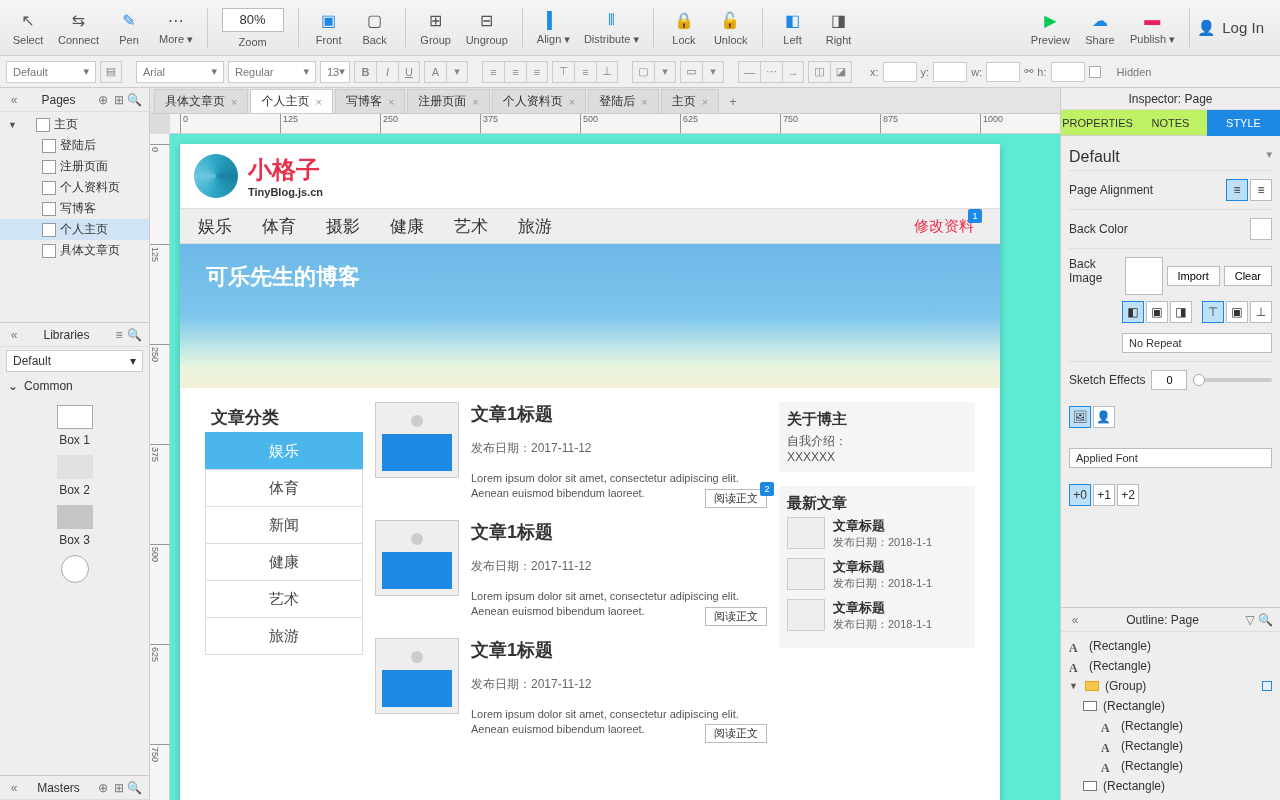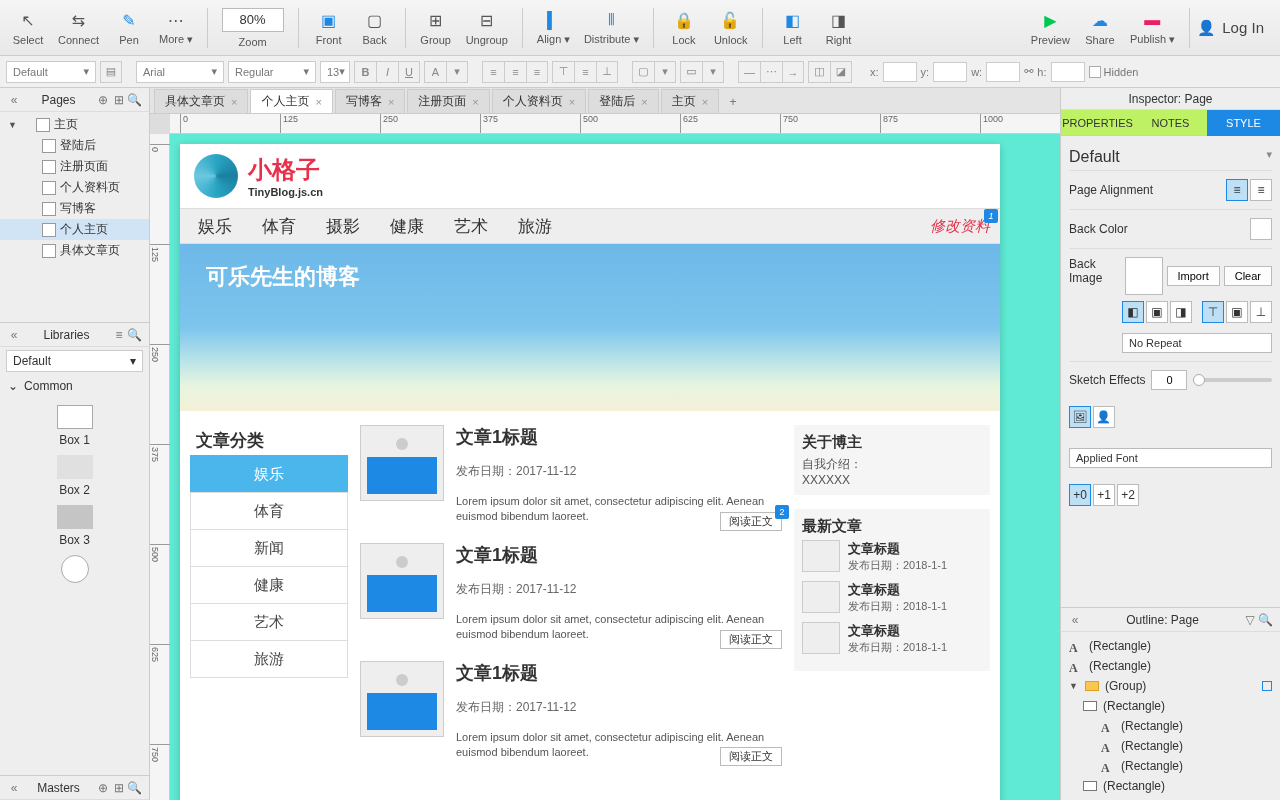--- a/index.html
+++ b/index.html
@@ -18,21 +18,21 @@
 .formatbar { height: 32px; background: #f0f0f0; border-bottom: 1px solid #ccc; display: flex; align-items: center; padding: 0 6px; gap: 4px; font-size: 11px; color: #777; }
 .fb-select { border: 1px solid #ccc; background: #fff; height: 22px; display: flex; align-items: center; padding: 0 6px; }
 .fb-sel-sm { width: 90px; }
 .fb-sel-md { width: 88px; }
 .fb-num { width: 30px; }
 .fb-btn { width: 22px; height: 22px; border: 1px solid #ccc; display: flex; align-items: center; justify-content: center; color: #888; }
 .fb-group { display: flex; }
 .fb-group .fb-btn { border-right: none; }
 .fb-group .fb-btn:last-child { border-right: 1px solid #ccc; }
 .fb-coord { width: 34px; height: 20px; border: 1px solid #ccc; background: #fff; }
-.fb-check { display: flex; align-items: center; gap: 3px; justify-content: flex-end; }
+.fb-check { display: flex; align-items: center; gap: 16px; justify-content: flex-end; }
 
 
 .main { position: absolute; top: 88px; left: 0; right: 0; bottom: 0; display: flex; }
 
 
 .left-panel { width: 150px; background: #eee; border-right: 1px solid #ccc; display: flex; flex-direction: column; }
 .panel-header { height: 24px; display: flex; align-items: center; padding: 0 6px; font-size: 12px; border-bottom: 1px solid #ddd; }
 .panel-header .title { flex: 1; }
 .panel-header .hicon { width: 16px; height: 16px; display: flex; align-items: center; justify-content: center; color: #777; cursor: pointer; }
 .tree { flex: 0 0 auto; padding: 2px 0; background: #eee; overflow: auto; font-size: 12px; }
@@ -71,25 +71,25 @@
 .viewport { position: absolute; top: 46px; left: 20px; right: 0; bottom: 0; overflow: auto; background: #5eead4; }
 .page { position: absolute; top: 10px; left: 10px; width: 820px; height: 700px; background: #fff; box-shadow: 0 2px 8px rgba(0,0,0,0.2); }
 
 
 .pg-header { display: flex; align-items: center; padding: 10px 14px; gap: 10px; }
 .pg-logo { width: 44px; height: 44px; border-radius: 50%; background: conic-gradient(#2aa5c4,#1a7fa0,#2aa5c4,#6bc8e0,#2aa5c4); }
 .pg-title { font-size: 24px; color: #e8304a; font-weight: bold; }
 .pg-sub { font-size: 11px; color: #333; font-weight: bold; }
 .pg-nav { background: #eee; height: 36px; display: flex; align-items: center; padding: 0 18px; gap: 30px; font-size: 17px; color: #333; border-top: 1px solid #ddd; border-bottom: 1px solid #ddd; position: relative; }
 .pg-nav-link { cursor: pointer; }
-.pg-edit { position: absolute; right: 10px; color: #e8304a; font-size: 15px; font-style: italic; }
+.pg-edit { position: absolute; right: 26px; color: #e8304a; font-size: 15px; }
 .pg-badge { position: absolute; top: -8px; right: -8px; width: 14px; height: 14px; background: #1e88e5; color: #fff; font-size: 9px; display: flex; align-items: center; justify-content: center; border-radius: 2px; }
-.pg-hero { height: 167px; background: linear-gradient(to bottom,#6db8e8 0%,#7dc5ed 50%,#b9e4e8 70%,#e8f5e0 85%,#f5f0d8 100%); display: flex; align-items: flex-start; padding: 18px 26px; }
+.pg-hero { height: 144px; background: linear-gradient(to bottom,#6db8e8 0%,#7dc5ed 50%,#b9e4e8 70%,#e8f5e0 85%,#f5f0d8 100%); display: flex; align-items: flex-start; padding: 18px 26px; }
 .pg-hero-title { font-size: 22px; color: #fff; font-weight: bold; }
-.pg-body { display: flex; padding: 14px 10px; gap: 12px; }
+.pg-body { display: flex; padding: 14px 25px; gap: 12px; }
 .pg-side { width: 158px; }
 .pg-side-title { font-size: 17px; font-weight: bold; padding: 4px 6px; }
 .pg-cat { height: 38px; border: 1px solid #ddd; display: flex; align-items: center; justify-content: center; font-size: 15px; color: #444; margin-top: -1px; }
 .pg-cat.active { background: #4bb6ec; color: #fff; border-color: #4bb6ec; }
 .pg-main { flex: 1; }
 .pg-article { display: flex; gap: 12px; margin-bottom: 18px; }
 .pg-thumb { width: 84px; height: 76px; border: 1px solid #ccc; background: #eee; padding: 6px; }
 .pg-thumb-inner { width: 100%; height: 100%; background: linear-gradient(to top,#1e88e5 60%,transparent 60%); position: relative; }
 .pg-thumb-inner::before { content:''; position:absolute; top:6px; left:50%; transform:translateX(-50%); width:12px; height:12px; border-radius:50%; background:#ccc; }
 .pg-art-body { flex: 1; position: relative; }

